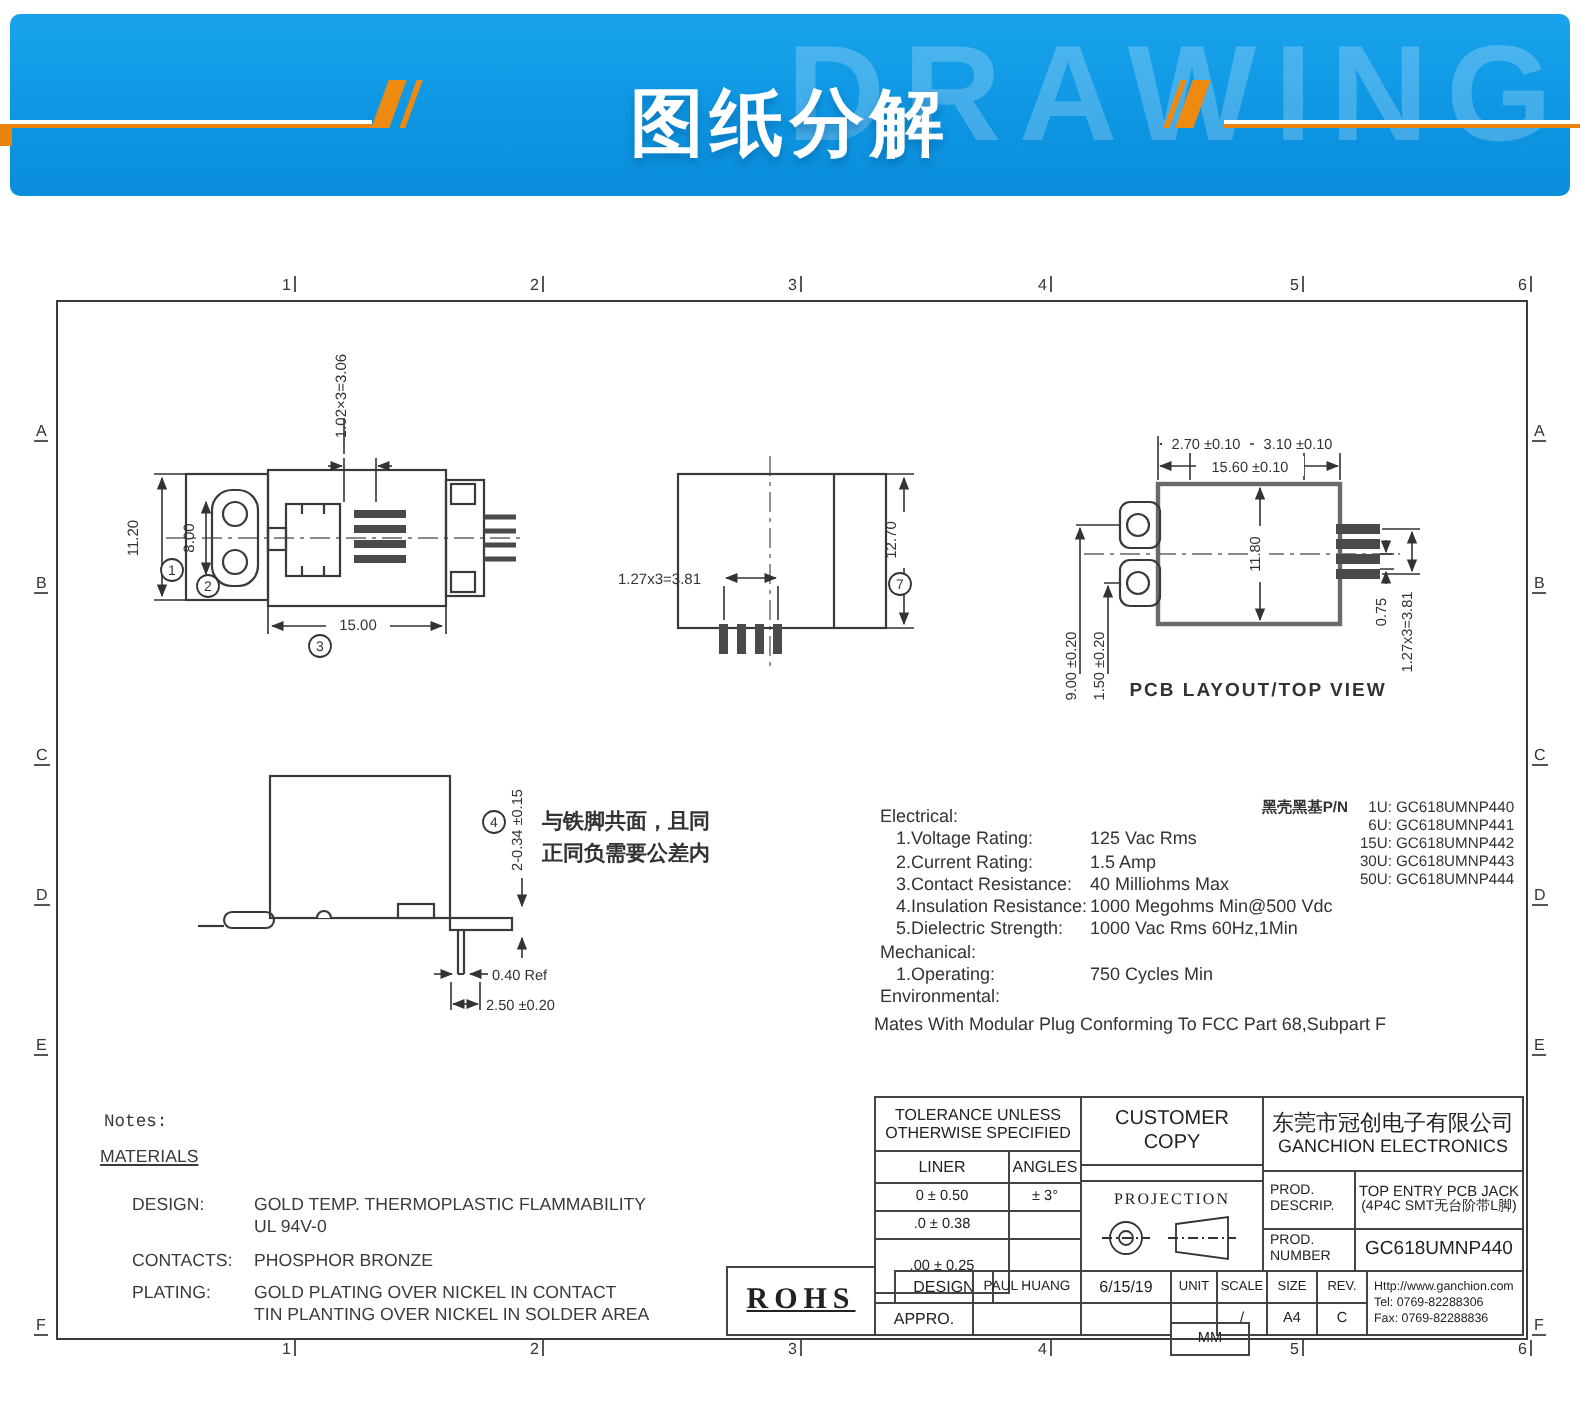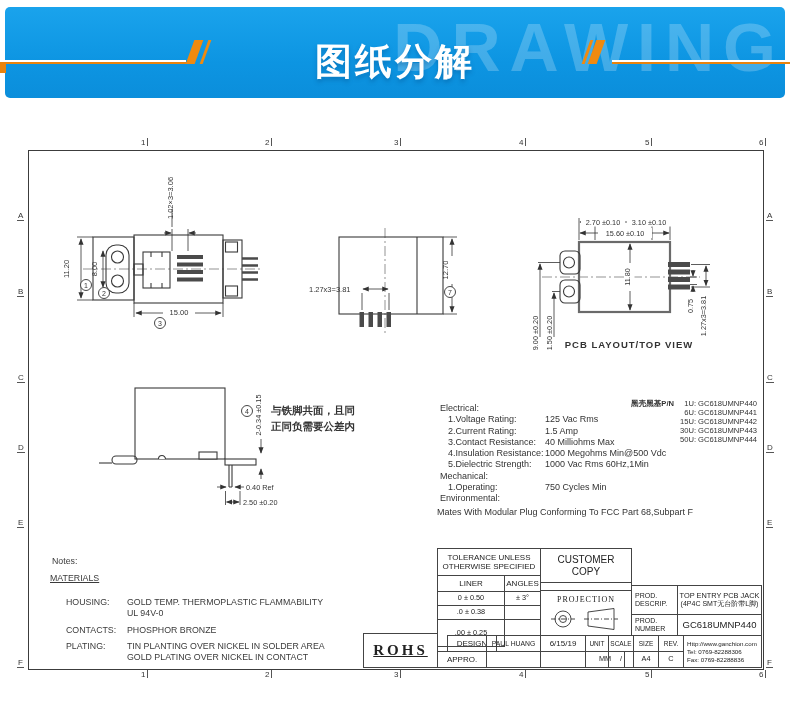--- a/index.html
+++ b/index.html
@@ -37,21 +37,21 @@
   .specs .item{display:flex;padding-left:11px;line-height:11.3px;}
   .specs .item span:first-child{width:97px;flex:none;}
   .specs .foot{margin-top:2px;line-height:11.3px;}
   
   .pn{position:absolute;left:626px;top:399px;width:150px;font-size:7.6px;color:#333;}
   .pn-row{display:flex;line-height:9px;}
   .pn-label{width:48px;flex:none;font-weight:700;text-align:right;padding-right:3px;}
   .pn-k{width:19px;flex:none;text-align:right;padding-right:2px;}
   
   .notes{position:absolute;left:50px;top:556px;width:330px;font-size:8.8px;color:#3a3a3a;}
-  .n-title{padding-left:2px;margin-bottom:7px;}
+  .n-title{padding-left:2px;margin-bottom:7px;font-family:Liberation Mono, monospace;}
   .n-sub{margin-bottom:14px;text-decoration:underline;}
   .n-row{display:flex;margin-bottom:6px;line-height:10.8px;}
   .n-l{width:45px;flex:none;padding-left:16px;box-sizing:content-box;}
   .n-row .n-l{width:61px;padding-left:16px;}
   .n-v{flex:1;}
   
   .tb{position:absolute;left:437px;top:548px;width:325px;height:120px;font-size:8px;color:#222;}
   .c{position:absolute;border:1px solid #444;box-sizing:border-box;display:flex;
      flex-direction:column;align-items:center;justify-content:center;text-align:center;
      line-height:1.15;background:#fff0;}
@@ -336,37 +336,37 @@
         <span>750 Cycles Min</span>
       </div>
     <div class="sec">Environmental:</div>
     <div class="foot">Mates With Modular Plug Conforming To FCC Part 68,Subpart F</div>
   </div>
 
   <div class="notes">
     <div class="n-title">Notes:</div>
     <div class="n-sub">MATERIALS</div>
     <div class="n-row">
-      <span class="n-l">HOUSING:</span>
+      <span class="n-l">DESIGN:</span>
       <div class="n-v">
           <div>GOLD TEMP. THERMOPLASTIC FLAMMABILITY</div>
           <div>UL 94V-0</div>
         </div>
     </div>
     <div class="n-row">
       <span class="n-l">CONTACTS:</span>
       <div class="n-v">
           <div>PHOSPHOR BRONZE</div>
         </div>
     </div>
     <div class="n-row">
       <span class="n-l">PLATING:</span>
       <div class="n-v">
+          <div>GOLD PLATING OVER NICKEL IN CONTACT</div>
           <div>TIN PLANTING OVER NICKEL IN SOLDER AREA</div>
-          <div>GOLD PLATING OVER NICKEL IN CONTACT</div>
         </div>
     </div>
   </div>
 
   <div class="tb">
     <div class="c" style="left:0;top:0;width:104px;height:28px;font-size:8px">
       <div>TOLERANCE UNLESS</div>
       <div>OTHERWISE SPECIFIED</div>
     </div>
     <div class="c" style="left:0;top:27px;width:68px;height:17px">LINER</div>
@@ -386,21 +386,21 @@
     <div class="c small" style="left:196px;top:87px;width:26px;height:17px">SIZE</div>
     <div class="c small" style="left:221px;top:87px;width:26px;height:17px">REV.</div>
     <div class="c left" style="left:246px;top:87px;width:79px;height:33px">
       <div class="weblines">Http://www.ganchion.com</div>
       <div class="weblines">Tel:  0769-82288306</div>
       <div class="weblines">Fax: 0769-82288836</div>
     </div>
     <div class="c" style="left:0;top:103px;width:50px;height:17px">APPRO.</div>
     <div class="c" style="left:49px;top:103px;width:55px;height:17px"></div>
     <div class="c" style="left:103px;top:103px;width:46px;height:17px"></div>
-    <div class="c" style="left:148px;top:103px;width:40px;height:17px;font-size:7.3px">MM</div>
+    <div class="c" style="left:148px;top:113px;width:40px;height:17px;font-size:7.3px">MM</div>
     <div class="c" style="left:171px;top:103px;width:26px;height:17px;font-size:7.3px">/</div>
     <div class="c" style="left:196px;top:103px;width:26px;height:17px;font-size:7.3px">A4</div>
     <div class="c" style="left:221px;top:103px;width:26px;height:17px;font-size:7.3px">C</div>
 
     <div class="c" style="left:103px;top:0;width:92px;height:35px;font-size:10px">
       <div>CUSTOMER</div>
       <div>COPY</div>
     </div>
     <div class="c" style="left:103px;top:34px;width:92px;height:9px"></div>
     <div class="c" style="left:103px;top:42px;width:92px;height:46px">
@@ -409,20 +409,24 @@
         <g stroke="#333" stroke-width="0.9" fill="none">
           <circle cx="15" cy="12" r="8"></circle>
           <circle cx="15" cy="12" r="3.5"></circle>
           <path d="M3,12 H27" stroke-dasharray="5 2 1 2"></path>
           <path d="M40,5 L66,1.5 L66,22.5 L40,19 Z"></path>
           <path d="M36,12 H70" stroke-dasharray="5 2 1 2"></path>
         </g>
       </svg>
     </div>
 
+    <div class="c" style="left:194px;top:0;width:131px;height:38px">
+      <div style="font-size:11px">东莞市冠创电子有限公司</div>
+      <div style="font-size:9px">GANCHION ELECTRONICS</div>
+    </div>
     <div class="c left" style="left:194px;top:37px;width:47px;height:30px;font-size:7px">
       <div>PROD.</div>
       <div>DESCRIP.</div>
     </div>
     <div class="c" style="left:240px;top:37px;width:85px;height:30px">
       <div style="font-size:7.4px">TOP ENTRY PCB JACK</div>
       <div style="font-size:7px">(4P4C SMT无台阶带L脚)</div>
     </div>
     <div class="c left" style="left:194px;top:66px;width:47px;height:22px;font-size:7px">
       <div>PROD.</div>

